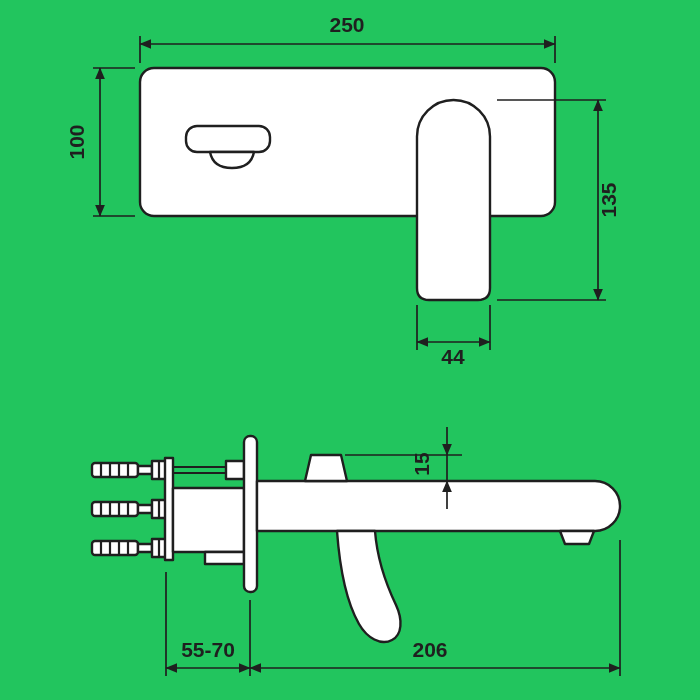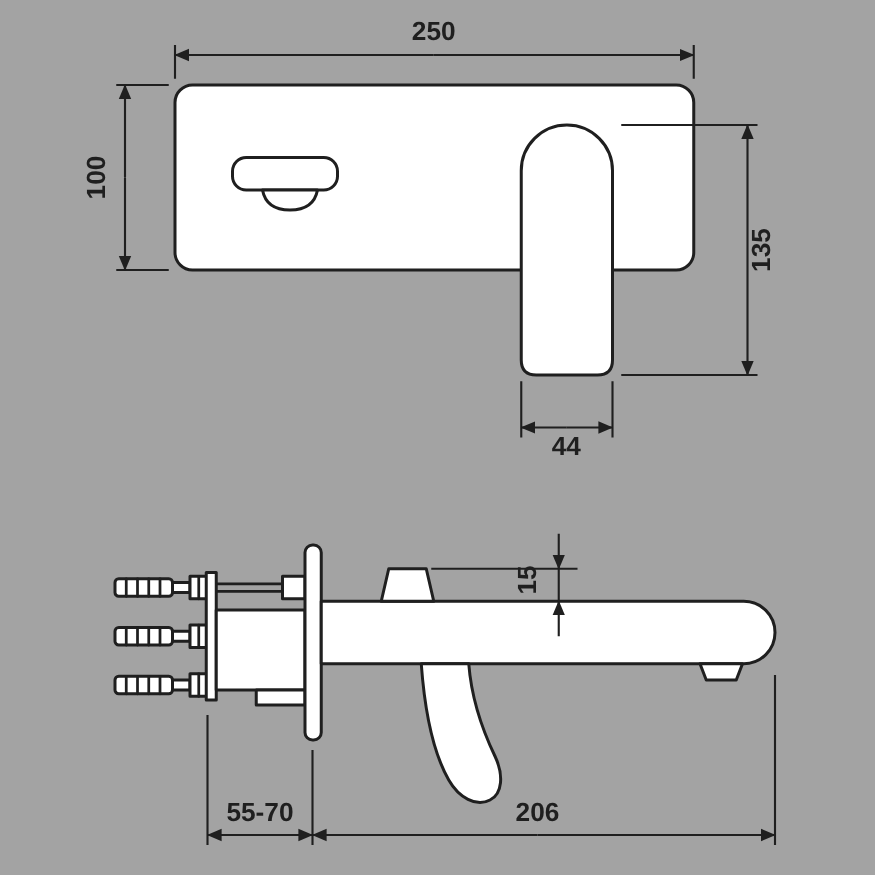--- a/index.html
+++ b/index.html
@@ -1,20 +1,20 @@
 <!DOCTYPE html>
 <html style="--line-color: #1f1f1f;"><head>
 <meta charset="utf-8">
 <style>
   :root { --line-color: #1f1f1f; }
   html, body { margin: 0; padding: 0; background: #ffffff; }
   .stage {
     width: 700px;
     height: 700px;
-    background: #a3a3a3;
+    background: #22c55e;
     position: relative;
     overflow: hidden;
   }
   svg { display: block; }
   .part {
     fill: #ffffff;
     stroke: var(--line-color);
     stroke-width: 2.4;
     stroke-linejoin: round;
     stroke-linecap: round;

